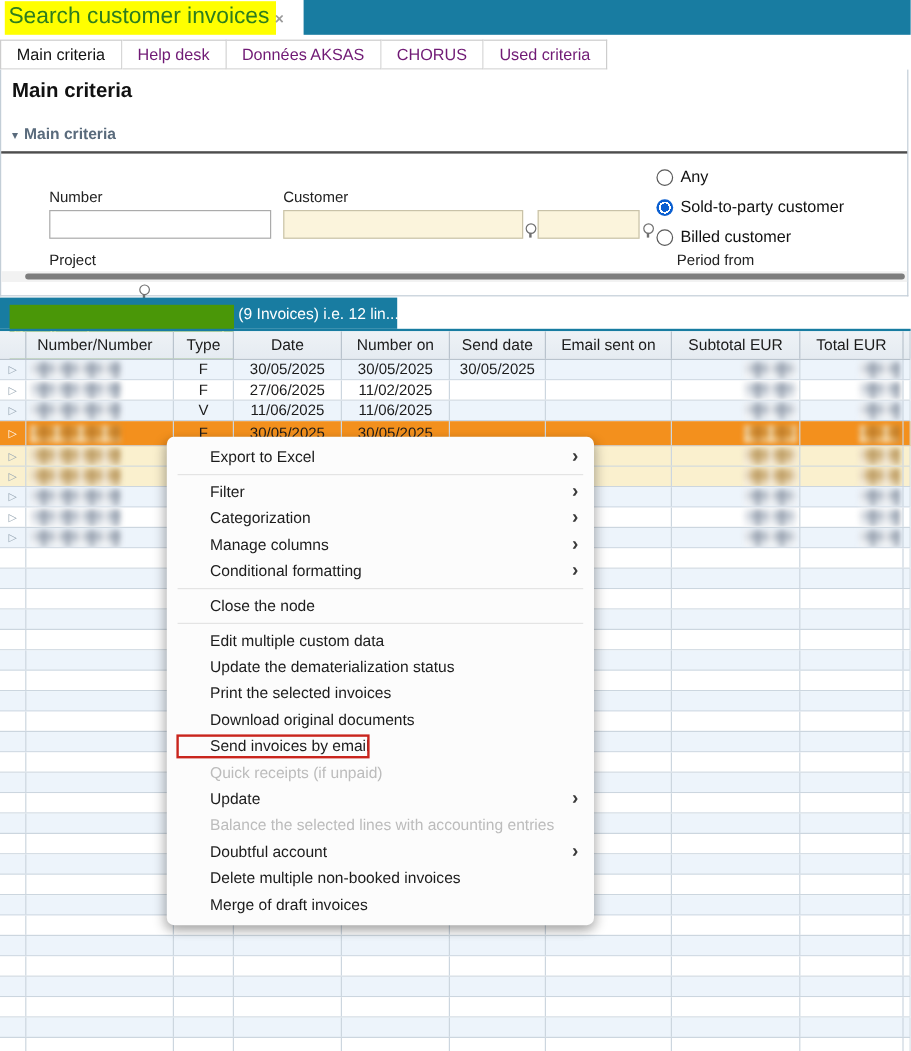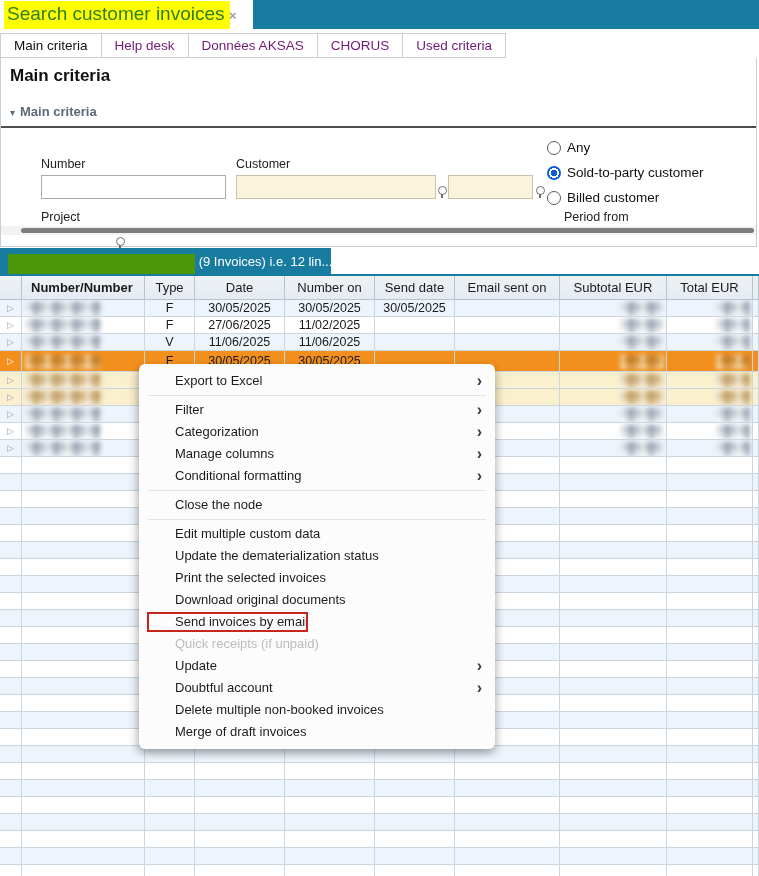--- a/index.html
+++ b/index.html
@@ -43,21 +43,21 @@
   .result-tab{position:absolute;top:248px;left:0;width:331px;height:26px;background:var(--teal,#187CA1);
     color:#fff;font-size:13px;display:flex;align-items:center;padding:0 8px;box-sizing:border-box;white-space:nowrap;}
   .result-highlight{background:var(--result-highlight-bg,#4A9708);color:var(--result-highlight-text,#F2E93B);padding:18px 3px;margin-top:37px;}
   .result-suffix{margin-left:4px;}
   .result-close{margin-left:12px;font-weight:bold;font-size:13px;}
   
   .grid{position:absolute;top:274px;left:0;width:759px;bottom:0;overflow:hidden;border-top:2px solid var(--teal,#187CA1);}
   .hrow{display:flex;height:23px;background:linear-gradient(#eef2f6,#e5ebf1);border-bottom:1px solid #b9c3cd;}
   .hcell{box-sizing:border-box;border-right:1px solid #b9c3cd;font-size:13px;color:#1b1b1b;
     display:flex;align-items:center;justify-content:center;overflow:hidden;}
-  .hcell.left{justify-content:flex-start;padding-left:9px;font-weight:bold;}
+  .hcell.left{justify-content:flex-start;padding-left:9px;}
   .row{display:flex;height:17px;border-bottom:1px solid #ccd6df;box-sizing:border-box;}
   .row.alt{background:var(--alt-row,#EDF4FB);}
   .row.plain{background:#fff;}
   .row.cream{background:var(--cream-row,#FAF0CE);}
   .row.selected{background:var(--selected-row,#F3901D);height:21px;}
   .cell{box-sizing:border-box;border-right:1px solid #ccd6df;height:100%;font-size:12.5px;
     display:flex;align-items:center;justify-content:center;overflow:hidden;color:#1b1b1b;}
   .cell.numcol{justify-content:flex-start;}
   .cell.amount{justify-content:flex-end;}
   .expander{font-size:9px;color:#96a5b2;}
@@ -655,16 +655,17 @@
     <div class="menu-sep"></div>
     <div class="menu-item"><span>Close the node</span></div>
     <div class="menu-sep"></div>
     <div class="menu-item"><span>Edit multiple custom data</span></div>
     <div class="menu-item"><span>Update the dematerialization status</span></div>
     <div class="menu-item"><span>Print the selected invoices</span></div>
     <div class="menu-item"><span>Download original documents</span></div>
     <div class="menu-item"><span>Send invoices by email</span><div class="annot-box"></div></div>
     <div class="menu-item disabled"><span>Quick receipts (if unpaid)</span></div>
     <div class="menu-item"><span>Update</span><span class="menu-arrow">›</span></div>
+    <div class="menu-item disabled"><span>Balance the selected lines with accounting entries</span></div>
     <div class="menu-item"><span>Doubtful account</span><span class="menu-arrow">›</span></div>
     <div class="menu-item"><span>Delete multiple non-booked invoices</span></div>
     <div class="menu-item"><span>Merge of draft invoices</span></div>
   </div>
 
 </body></html>

